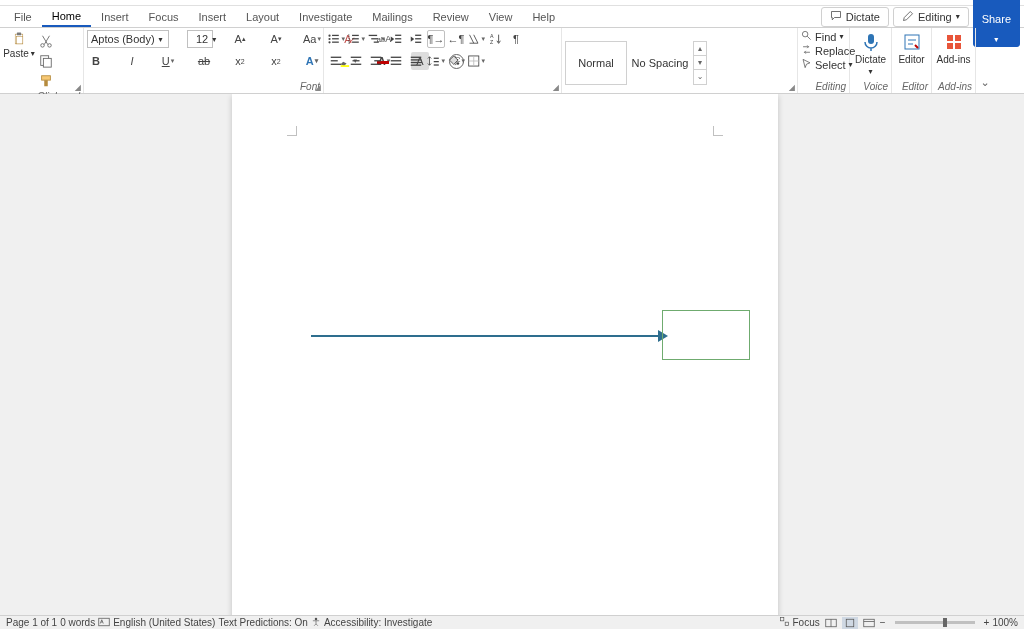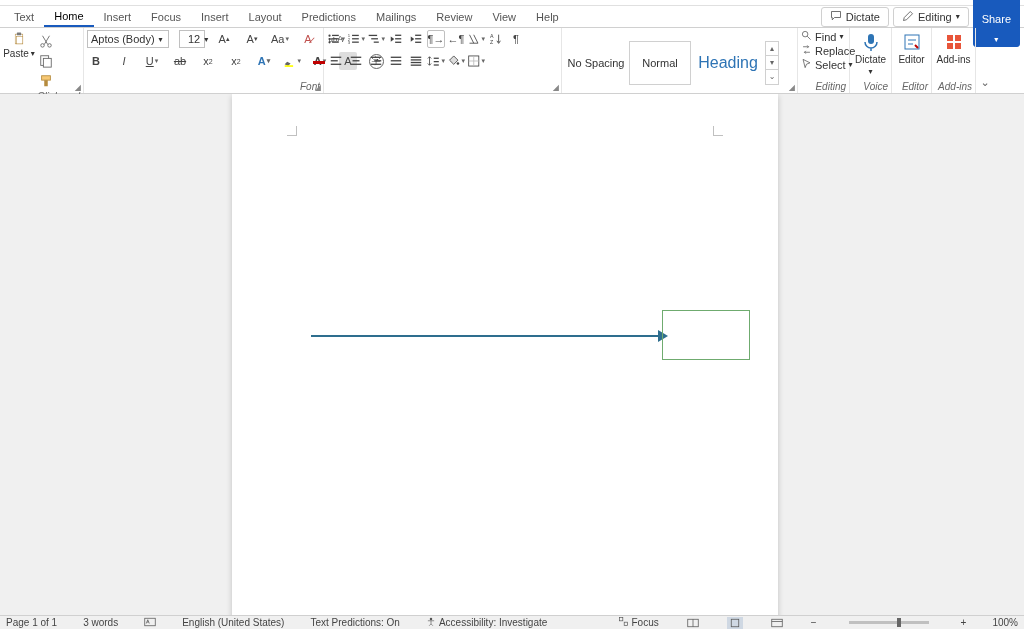--- a/index.html
+++ b/index.html
@@ -27,21 +27,21 @@
   .ico-btn svg { width:14px; height:14px; }
   .dd { font-size:7px; color:#666; margin-left:1px;}
 
   
   .clipboard-left { display:flex; flex-direction:column; align-items:center; width:32px; }
   .paste-icon { width:22px; height:26px; }
   .clipboard-right { display:flex; flex-direction:column; gap:2px; padding-top:2px; }
 
   
   .font-rows { display:flex; flex-direction:column; gap:4px; }
-  .font-row { display:flex; align-items:flex-start; gap:10px; }
+  .font-row { display:flex; align-items:flex-start; gap:18px; }
   .combo { border:1px solid #c0c0c0; height:18px; display:flex; align-items:center; padding:0 3px; background:#fff; font-size:11px; }
   .combo .chev { margin-left:4px; }
   .font-name { width:82px; }
   .font-size { width:26px;padding-left:8px; }
 
   
   .para-rows { display:flex; flex-direction:column; gap:4px; }
   .para-row { display:flex; align-items:center; gap:2px; }
 
   
@@ -70,45 +70,45 @@
   .page { position:absolute; left:232px; top:0; width:546px; height:760px; background:#fff; box-shadow: 0 2px 6px rgba(0,0,0,0.2); }
   .margin-mark { position:absolute; width:10px; height:10px; border-color:#c0c0c0; }
   .mm-tl { top:32px; left:55px; border-bottom:1px solid #c0c0c0; border-right:1px solid #c0c0c0; }
   .mm-tr { top:32px; right:55px; border-bottom:1px solid #c0c0c0; border-left:1px solid #c0c0c0; }
 
   .arrow-line { position:absolute; top:241px; left:79px; width:352px; height:2px; background:#2e6e8e; }
   .arrow-head { position:absolute; top:236px; left:426px; width:0; height:0; border-top:6px solid transparent; border-bottom:6px solid transparent; border-left:10px solid #2e6e8e; }
   .green-rect { position:absolute; top:216px; left:430px; width:88px; height:50px; border:1px solid #6fab6f; background:transparent; }
 
   
-  .status { position:absolute; bottom:0; left:0; right:0; height:14px; background:#f0f0f0; border-top:1px solid #d0d0d0; display:flex; align-items:center; font-size:10px; color:#444; padding:0 6px; gap:26px; }
+  .status { position:absolute; bottom:0; left:0; right:0; height:14px; background:#f0f0f0; border-top:1px solid #d0d0d0; display:flex; align-items:center; font-size:10px; color:#444; padding:0 6px; gap:3px; }
   .status .spacer { flex:1; }
   .status-item { display:flex; align-items:center; gap:3px; }
   .zoom-slider { width:80px; height:3px; background:#c0c0c0; position:relative; margin:0 6px; }
   .zoom-thumb { position:absolute; top:-3px; left:48px; width:4px; height:9px; background:#666; }
   .view-btn { width:16px; height:12px; display:flex; align-items:center; justify-content:center; color:#555;}
   .view-btn.active { background:#cfd8e3; }
 
   .launcher { position:absolute; right:2px; bottom:1px; font-size:8px; color:#888; }
 
   .group { position:relative; }
 </style>
 </head>
 <body>
 
 <div class="top-thin"></div>
 
 <div class="tabs">
-  <div class="tab">Text</div>
+  <div class="tab">File</div>
   <div class="tab active">Home</div>
   <div class="tab">Insert</div>
   <div class="tab">Focus</div>
   <div class="tab">Insert</div>
   <div class="tab">Layout</div>
-  <div class="tab">Predictions</div>
+  <div class="tab">Investigate</div>
   <div class="tab">Mailings</div>
   <div class="tab">Review</div>
   <div class="tab">View</div>
   <div class="tab">Help</div>
   <div class="spacer"></div>
   <div class="btn-light">
     <span>
       <svg viewBox="0 0 16 16" width="12" height="12">
           <path fill="none" stroke="#444" d="M2 2h12v8H6l-3 3V10H2z"></path>
         </svg>
@@ -368,23 +368,22 @@
             </div>
         </div>
       </div>
     </div>
     <div class="launcher">◢</div>
   </div>
 
   <div class="group" style="width:236px">
     <div class="group-content" style="align-items:center;padding-top:2px">
       <div class="styles-row">
+        <div class="style-item normal">Normal</div>
         <div class="style-item nospacing">No Spacing</div>
-        <div class="style-item normal">Normal</div>
-        <div class="style-item heading1" style="width:70px">Heading</div>
         <div class="style-scroll">
           <div>▴</div>
           <div>▾</div>
           <div>⌄</div>
         </div>
       </div>
     </div>
     <div class="launcher">◢</div>
   </div>
 
@@ -468,21 +467,21 @@
     <div class="margin-mark mm-tl"></div>
     <div class="margin-mark mm-tr"></div>
     <div class="arrow-line"></div>
     <div class="arrow-head"></div>
     <div class="green-rect"></div>
   </div>
 </div>
 
 <div class="status">
   <div class="status-item">Page 1 of 1</div>
-  <div class="status-item">3 words</div>
+  <div class="status-item">0 words</div>
   <div class="status-item">
     <span><svg width="12" height="10" viewBox="0 0 16 12">
           <rect x="1" y="1" width="14" height="10" fill="none" stroke="#555"></rect>
           <path d="M3 8l2-5 2 5M4 6h2" fill="none" stroke="#555"></path>
         </svg></span>
   </div>
   <div class="status-item">English (United States)</div>
   <div class="status-item">Text Predictions: On</div>
   <div class="status-item">
     <span><svg width="10" height="10" viewBox="0 0 16 16">

